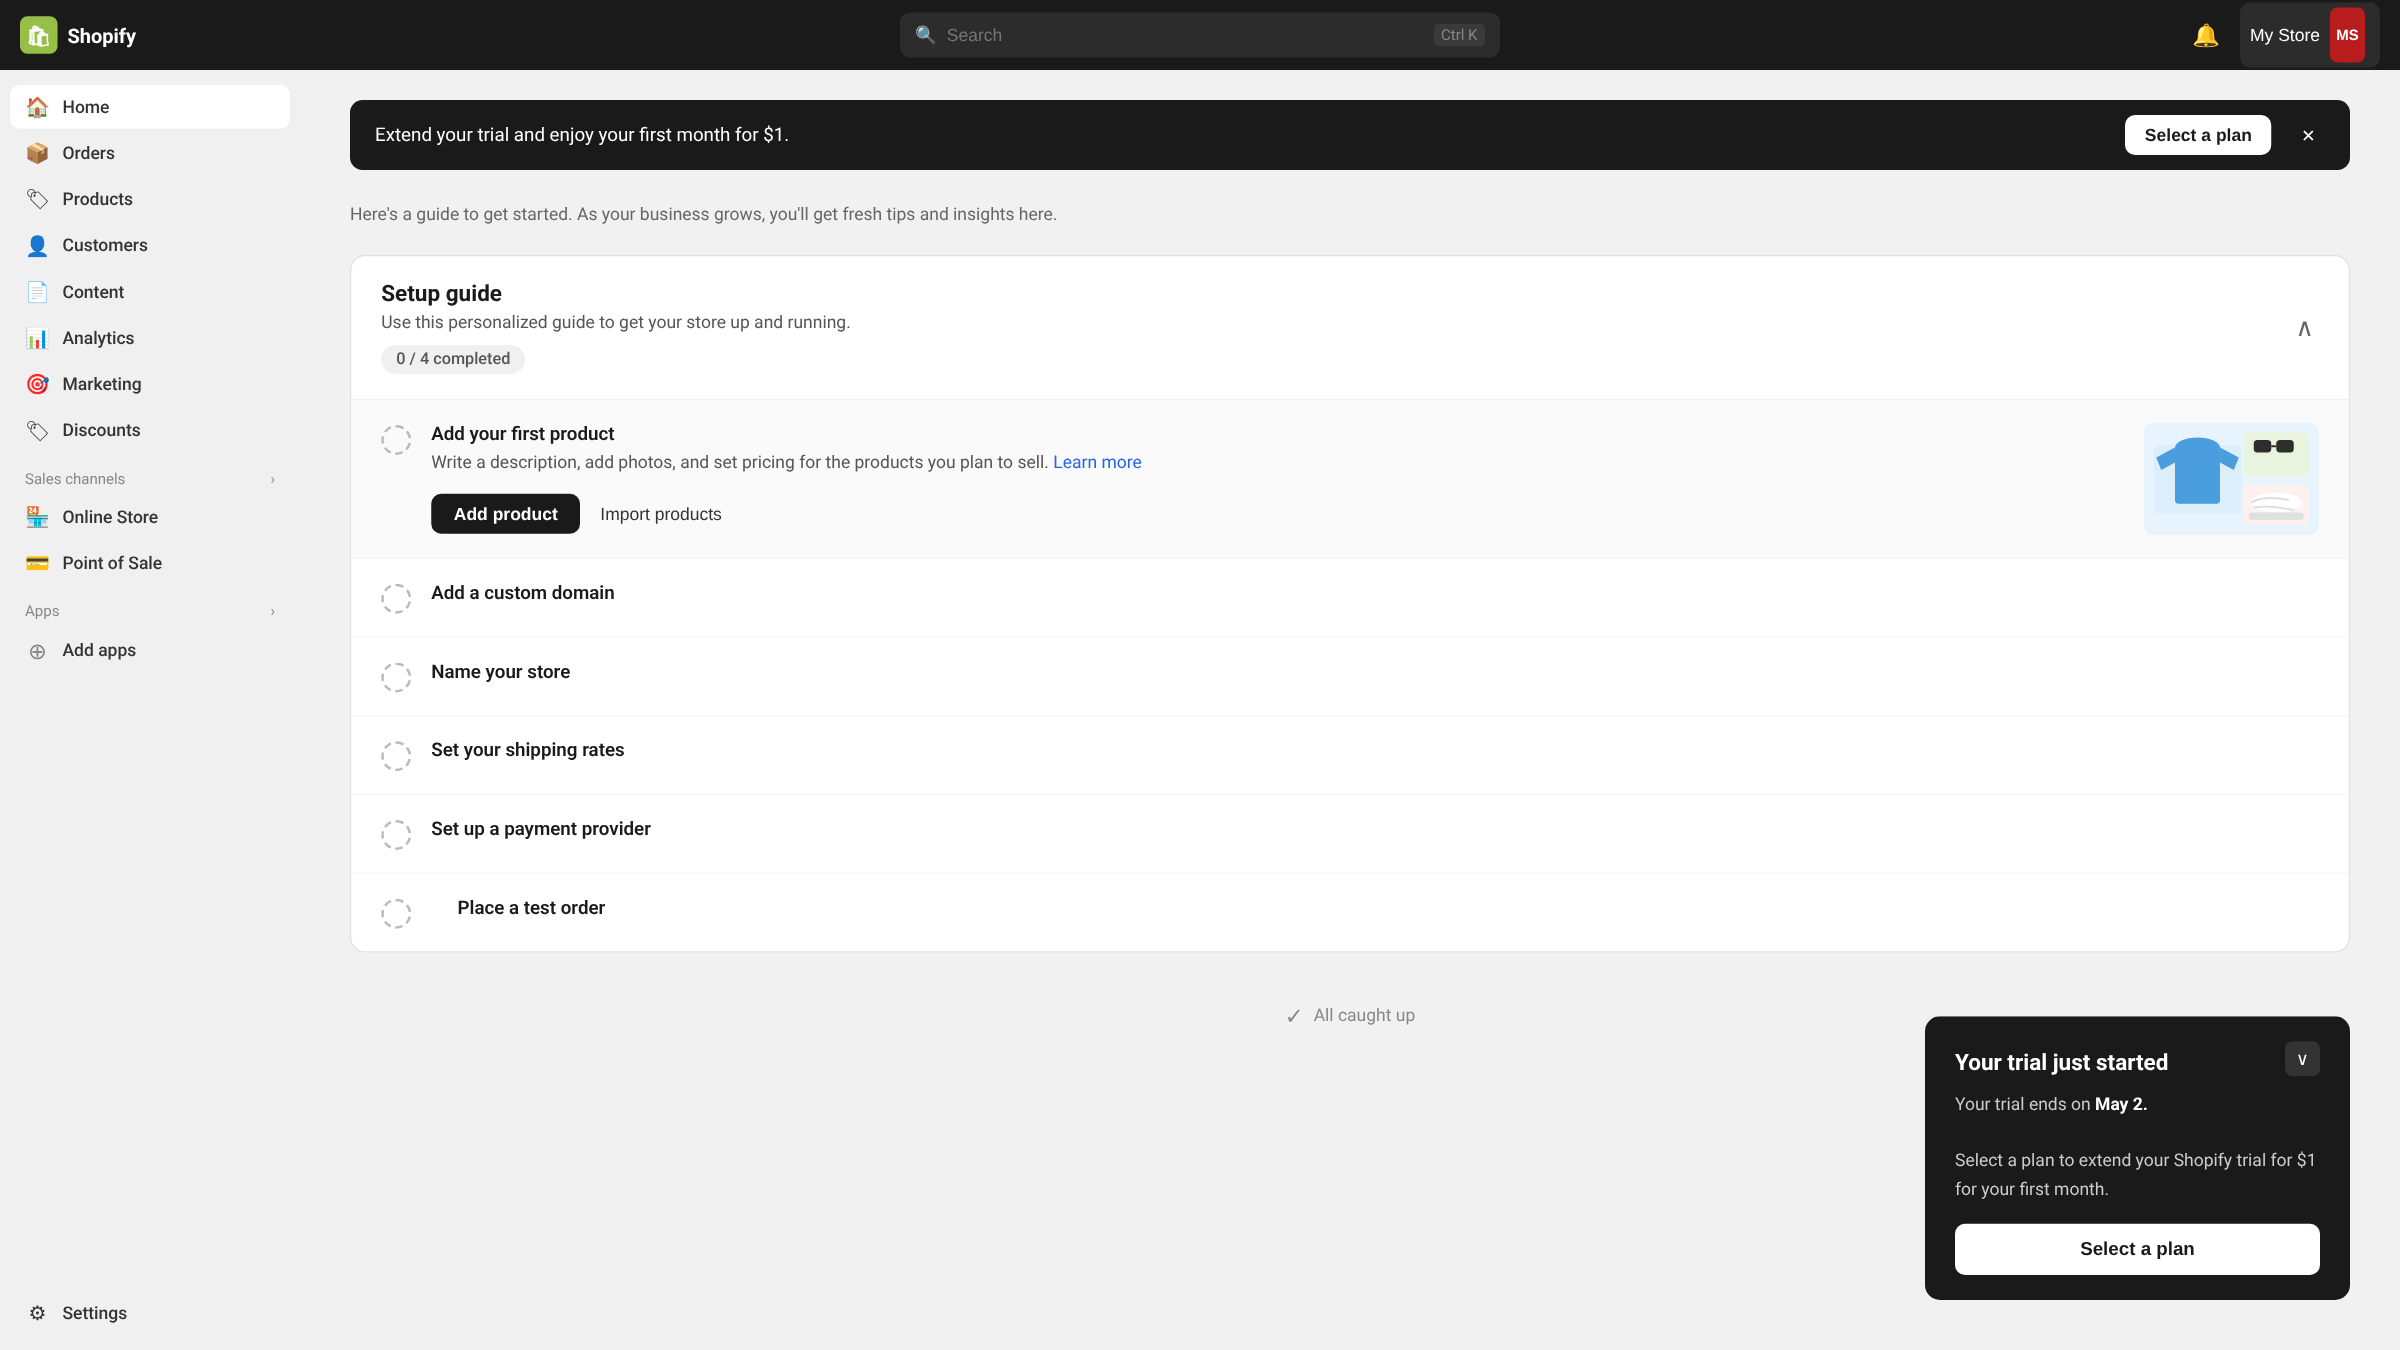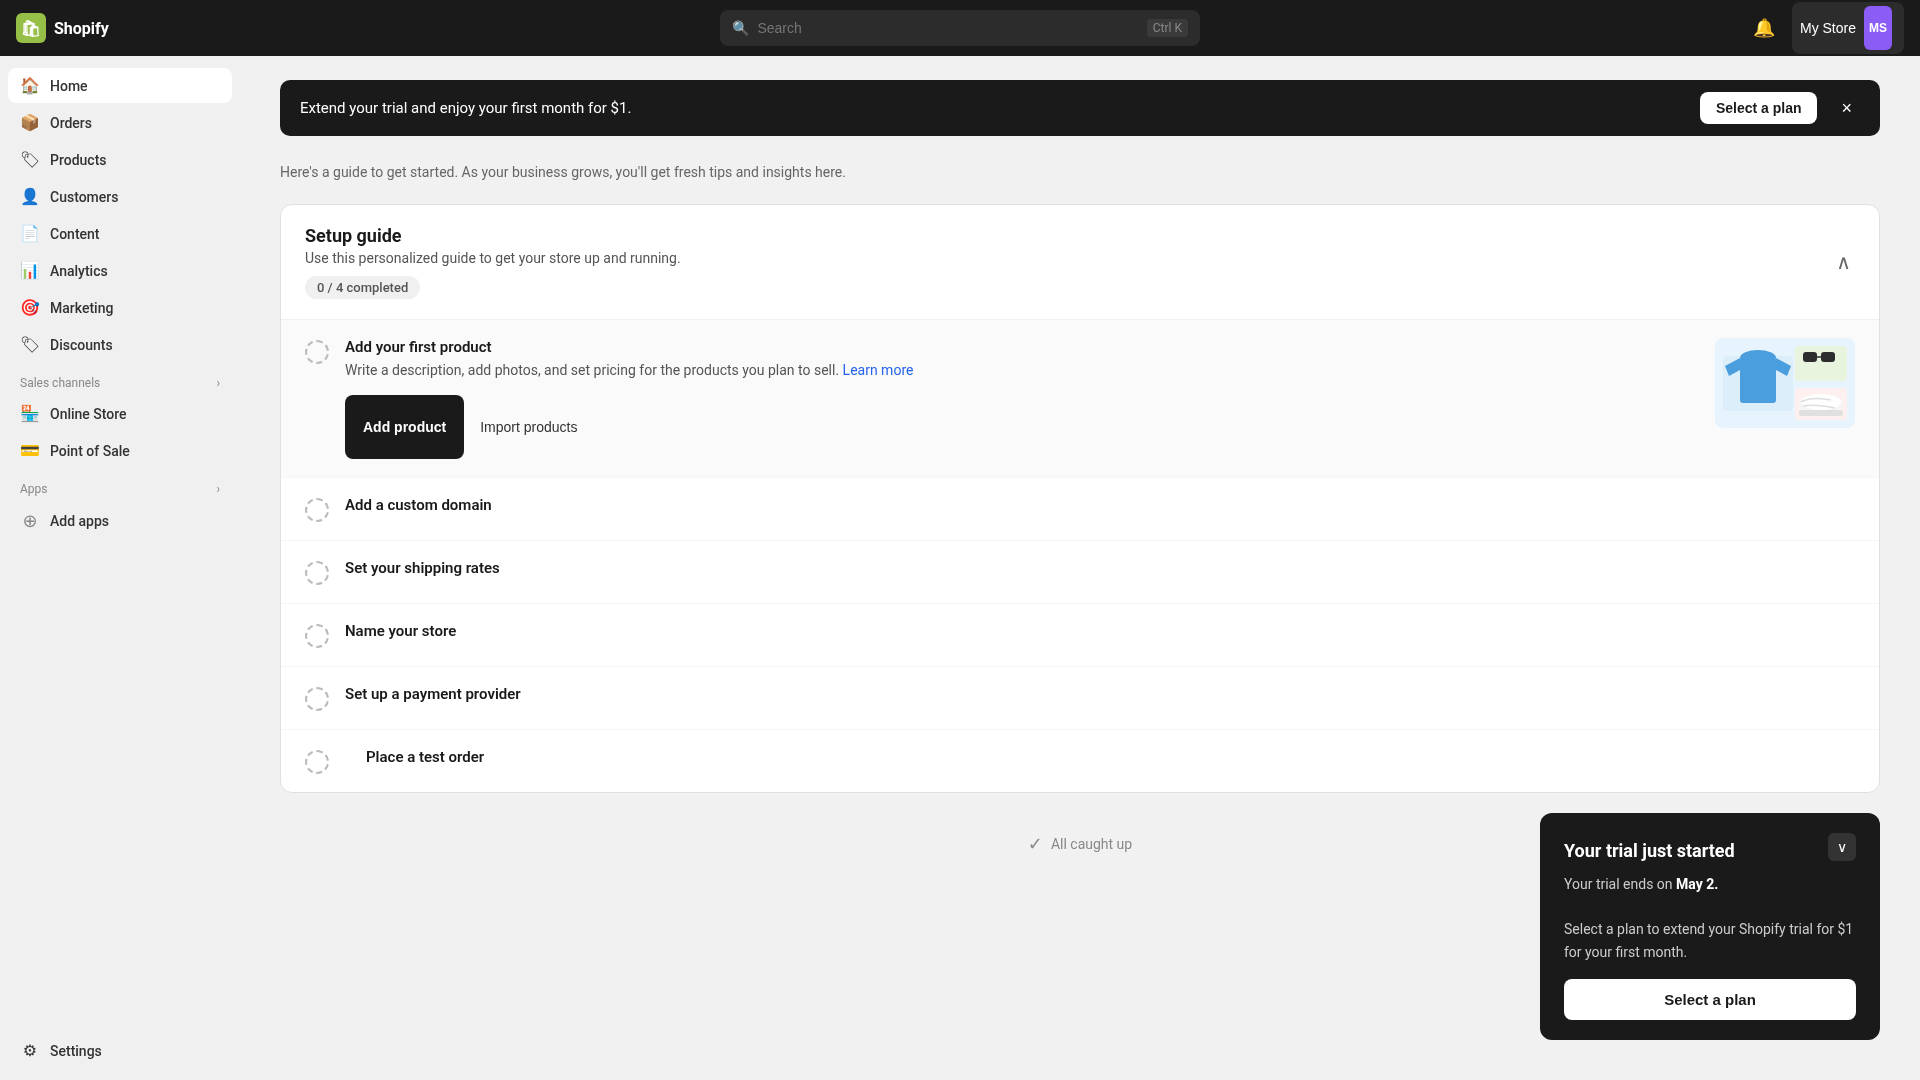--- a/index.html
+++ b/index.html
@@ -87,21 +87,21 @@
       gap: 8px;
       background: #2c2c2c;
       border: none;
       border-radius: 8px;
       padding: 4px 12px 4px 8px;
       cursor: pointer;
       color: white;
       font-size: 14px;
     }
     .avatar {
-      background: #8b5cf6;
+      background: #b91c1c;
       width: 28px;
       height: 44px;
       border-radius: 6px;
       display: flex;
       align-items: center;
       justify-content: center;
       color: white;
       font-size: 12px;
       font-weight: 700;
     }
@@ -254,21 +254,21 @@
     .setup-item-content { flex: 1; }
     .setup-item-title { font-size: 15px; font-weight: 600; color: #1a1a1a; }
     .setup-item-desc { font-size: 14px; color: #555; margin-top: 4px; line-height: 1.5; }
     .learn-more { color: #2563eb; text-decoration: none; }
     .setup-item-actions { display: flex; gap: 12px; margin-top: 14px; align-items: center; }
     .add-product-btn {
       background: #1a1a1a;
       color: white;
       border: none;
       border-radius: 8px;
-      padding: 24px 18px;
+      padding: 8px 18px;
       font-size: 14px;
       font-weight: 600;
       cursor: pointer;
     }
     .import-btn {
       background: none;
       border: none;
       color: #333;
       font-size: 14px;
       font-weight: 500;
@@ -499,28 +499,28 @@
         <div class="setup-check"></div>
         <div class="setup-item-content">
           <div class="setup-item-title">Add a custom domain</div>
         </div>
       </div>
 
 
       <div class="setup-item">
         <div class="setup-check"></div>
         <div class="setup-item-content">
-          <div class="setup-item-title">Set your shipping rates</div>
+          <div class="setup-item-title">Name your store</div>
         </div>
       </div>
 
       <div class="setup-item">
         <div class="setup-check"></div>
         <div class="setup-item-content">
-          <div class="setup-item-title">Name your store</div>
+          <div class="setup-item-title">Set your shipping rates</div>
         </div>
       </div>
 
       <div class="setup-item">
         <div class="setup-check"></div>
         <div class="setup-item-content">
           <div class="setup-item-title">Set up a payment provider</div>
         </div>
       </div>
 

